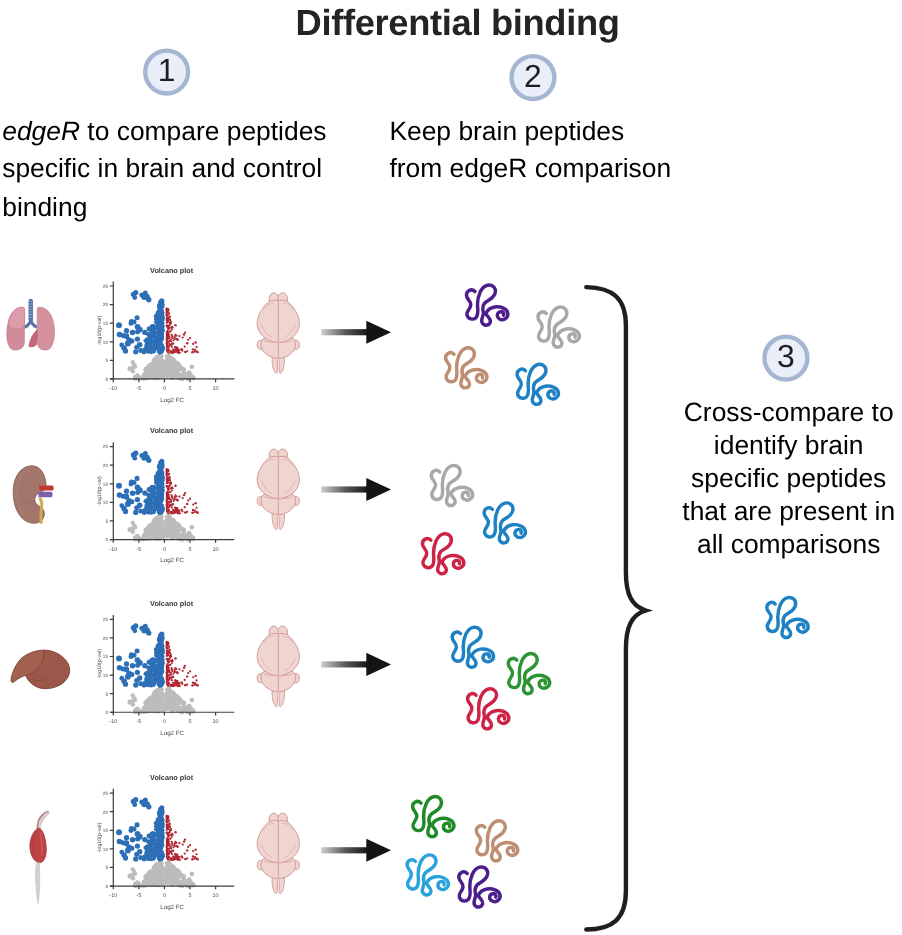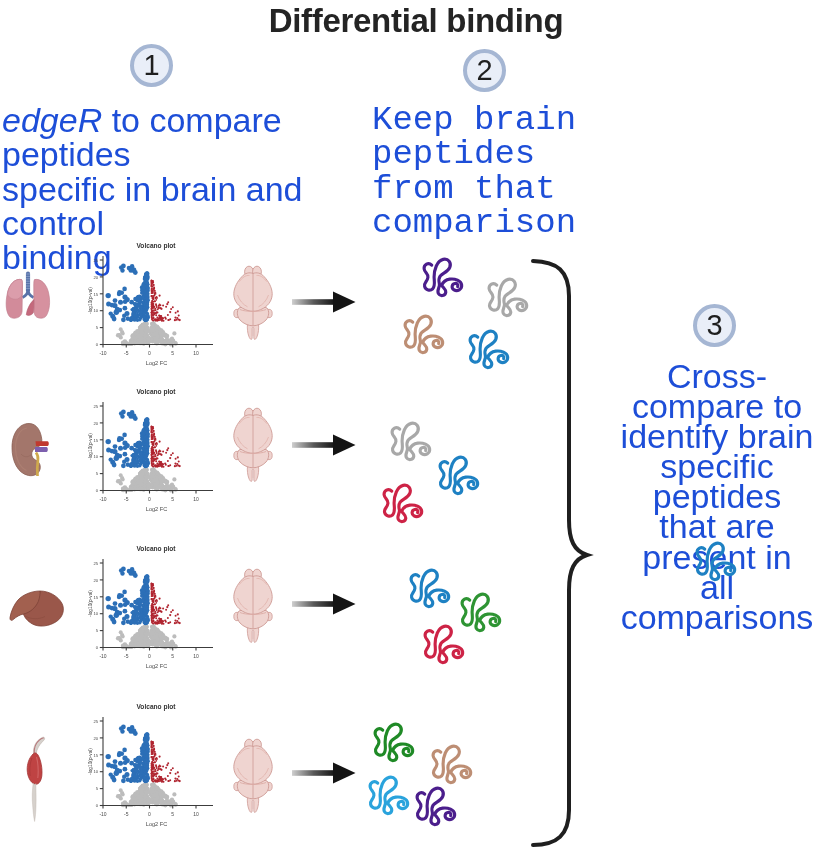--- a/index.html
+++ b/index.html
@@ -7,23 +7,23 @@
        font-family:"Liberation Sans",sans-serif;-webkit-font-smoothing:antialiased;}
   .abs{position:absolute;}
   #title{left:0;top:2px;width:832px;text-align:center;font-size:33px;font-weight:700;
          color:#242424;letter-spacing:-0.3px;}
   .step-circle{width:35px;height:35px;border-radius:50%;background:#e9eef8;
                border:4px solid #a5b6d3;display:flex;align-items:center;justify-content:center;
                font-size:29px;color:#1f1f1f;line-height:1;}
   #circle-1{left:130px;top:44px;}
   #circle-2{left:463px;top:49px;}
   #circle-3{left:693px;top:304px;}
-  .step-text{font-size:34px;line-height:34.3px;color:#1d4ed8;}
+  .step-text{font-size:24px;line-height:34.3px;color:#000000;}
   #step-1-text{left:2px;top:103px;width:350px;}
-  #step-2-text{left:372px;top:103px;width:300px;font-family:Liberation Mono, monospace;}
+  #step-2-text{left:354px;top:103px;width:300px;}
   #step-3-text{left:604px;top:361px;width:226px;text-align:center;line-height:30.1px;}
   .volcano{left:85px;width:145px;height:140px;}
   #overlay{left:0;top:0;}
 </style>
 </head>
 <body>
 
 <div id="title" class="abs">Differential binding</div>
 
 <div id="circle-1" class="abs step-circle">
@@ -37,21 +37,21 @@
 </div>
 
 <div id="step-1-text" class="abs step-text">
   <div><i>edgeR</i><span> to compare peptides</span></div>
   <div>specific in brain and control</div>
   <div>binding</div>
 </div>
 
 <div id="step-2-text" class="abs step-text">
   <div>Keep brain peptides</div>
-  <div>from that comparison</div>
+  <div>from edgeR comparison</div>
 </div>
 
 <div id="step-3-text" class="abs step-text">
   <div>Cross-compare to</div>
   <div>identify brain</div>
   <div>specific peptides</div>
   <div>that are present in</div>
   <div>all comparisons</div>
 </div>
 

